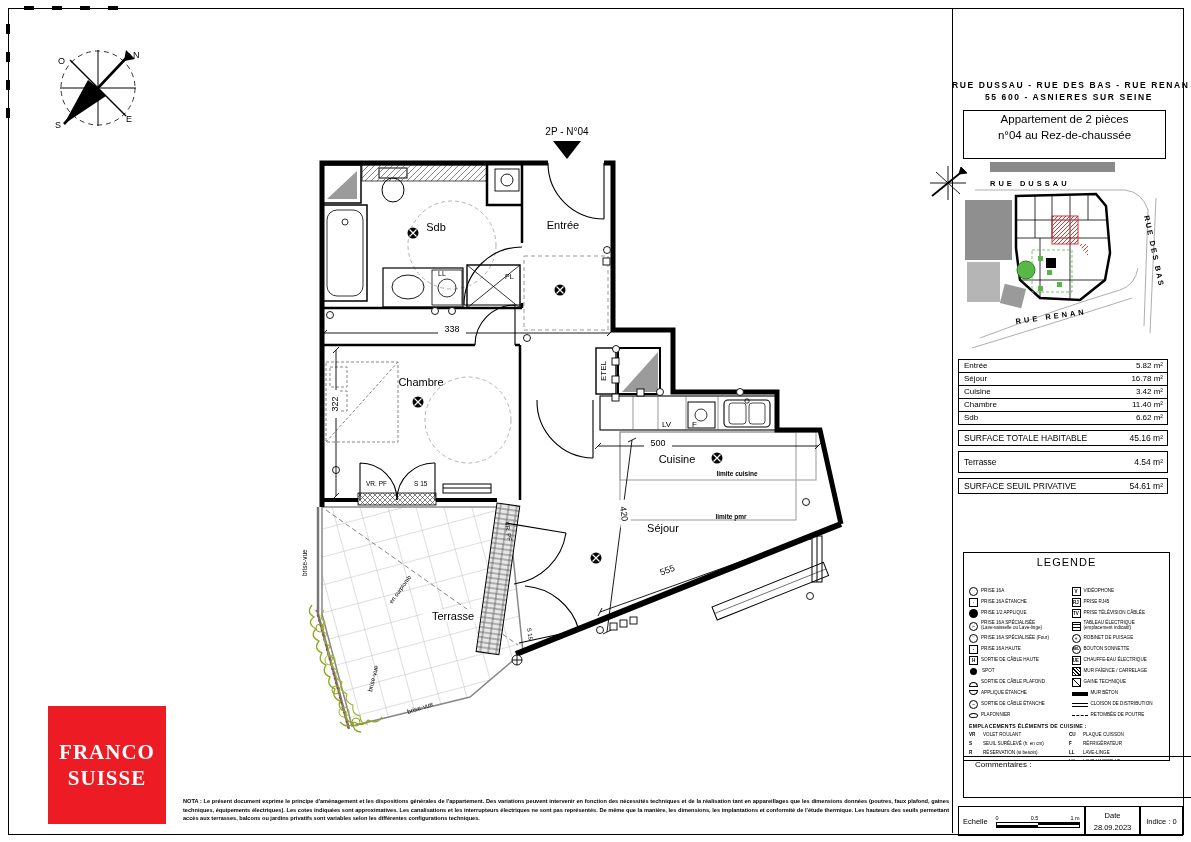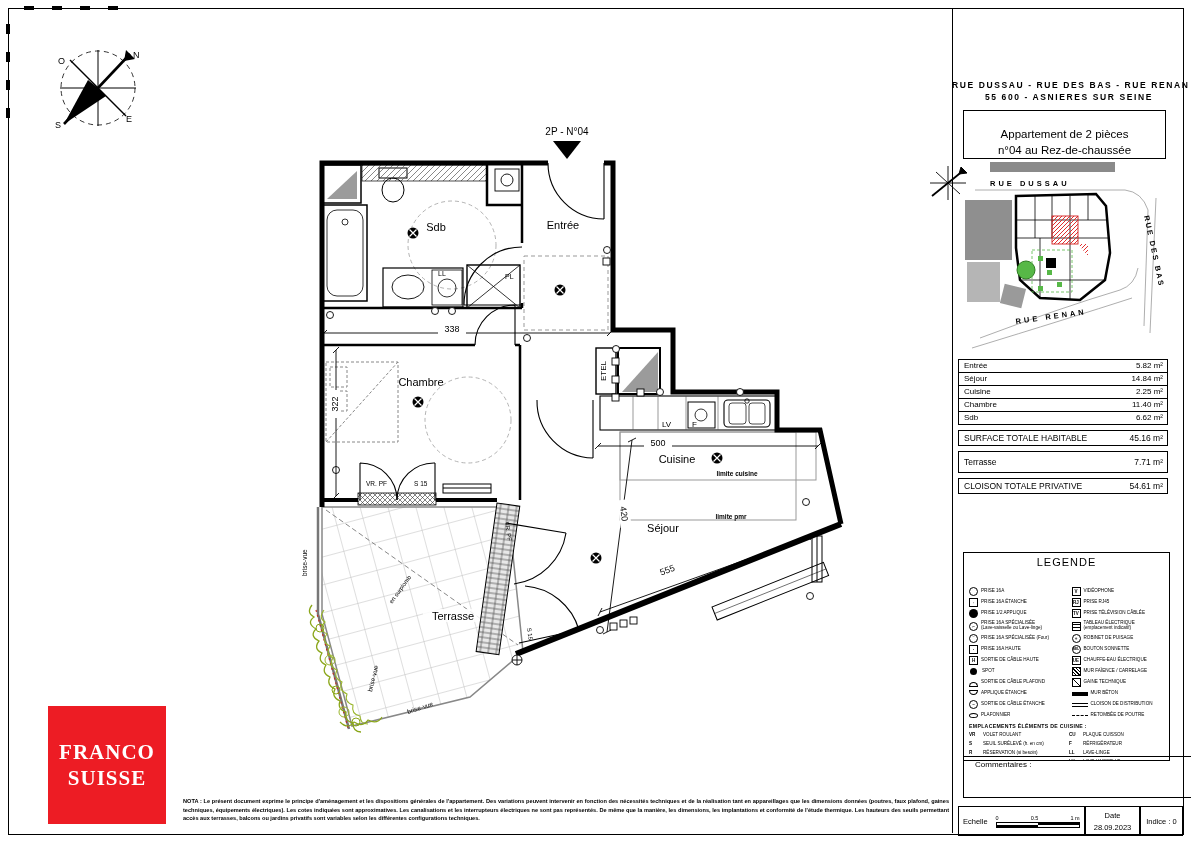--- a/index.html
+++ b/index.html
@@ -9,21 +9,21 @@
   
   #frame{left:8px;top:8px;width:1174px;height:825px;border:1px solid #000;}
   #vdiv{left:952px;top:8px;width:0;height:825px;border-left:1px solid #000;}
   .tick{background:#000;}
   
   #vd-title{left:952px;top:34px;width:231px;text-align:center;font-size:30px;
             letter-spacing:7px;font-variant:small-caps;white-space:nowrap;}
   .addr{left:952px;width:234px;text-align:center;font-size:8.5px;font-weight:bold;
         letter-spacing:1.6px;white-space:nowrap;}
   #aptbox{left:963px;top:110px;width:201px;height:47px;border:1px solid #000;
-          display:flex;flex-direction:column;justify-content:flex-end;text-align:center;
+          display:flex;flex-direction:column;justify-content:flex-start;text-align:center;
           font-size:11.5px;line-height:16px;}
   
   #stable{left:958px;top:359px;width:210px;font-size:8px;}
   .srow{display:flex;justify-content:space-between;border:1px solid #000;border-bottom:none;
         padding:1px 4px 1px 5px;height:10px;line-height:10px;}
   .srow:nth-child(5){border-bottom:1px solid #000;}
   .sbox{display:flex;justify-content:space-between;border:1.5px solid #000;
         padding:2px 4px 2px 5px;font-size:8.5px;margin-top:5px;align-items:center;}
   .sbox.tall{height:16px;}
   
@@ -392,44 +392,44 @@
     </g>
   </svg>
 
   <div class="abs" id="stable">
     <div class="srow">
         <span>Entrée</span>
         <span>5.82 m²</span>
       </div>
     <div class="srow">
         <span>Séjour</span>
-        <span>14.84 m²</span>
+        <span>16.78 m²</span>
       </div>
     <div class="srow">
         <span>Cuisine</span>
-        <span>2.25 m²</span>
+        <span>3.42 m²</span>
       </div>
     <div class="srow">
         <span>Chambre</span>
         <span>11.40 m²</span>
       </div>
     <div class="srow">
         <span>Sdb</span>
         <span>6.62 m²</span>
       </div>
     <div class="sbox">
         <span>SURFACE TOTALE HABITABLE</span>
         <span>45.16 m²</span>
       </div>
     <div class="sbox tall">
         <span>Terrasse</span>
-        <span>7.71 m²</span>
+        <span>4.54 m²</span>
       </div>
     <div class="sbox">
-        <span>CLOISON TOTALE PRIVATIVE</span>
+        <span>SURFACE SEUIL PRIVATIVE</span>
         <span>54.61 m²</span>
       </div>
   </div>
 
   <div class="abs" id="legend">
     <h3>LEGENDE</h3>
     <div class="lcols">
       <div class="lcol">
         <div class="lrow">
             <span class="ic i-c"></span>

